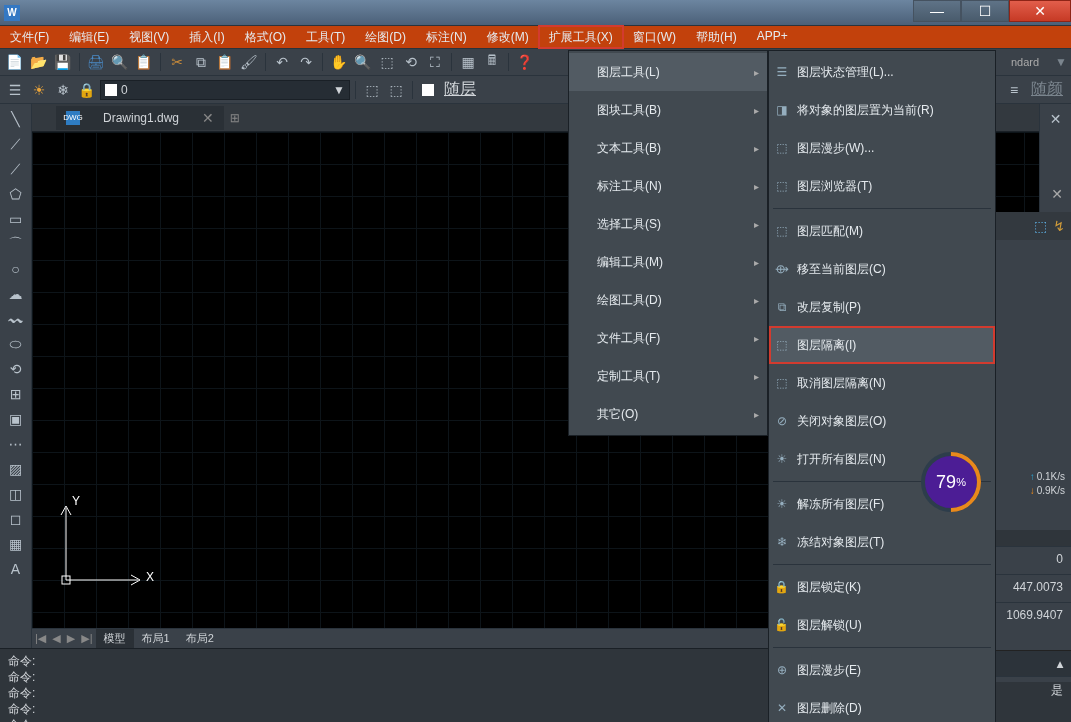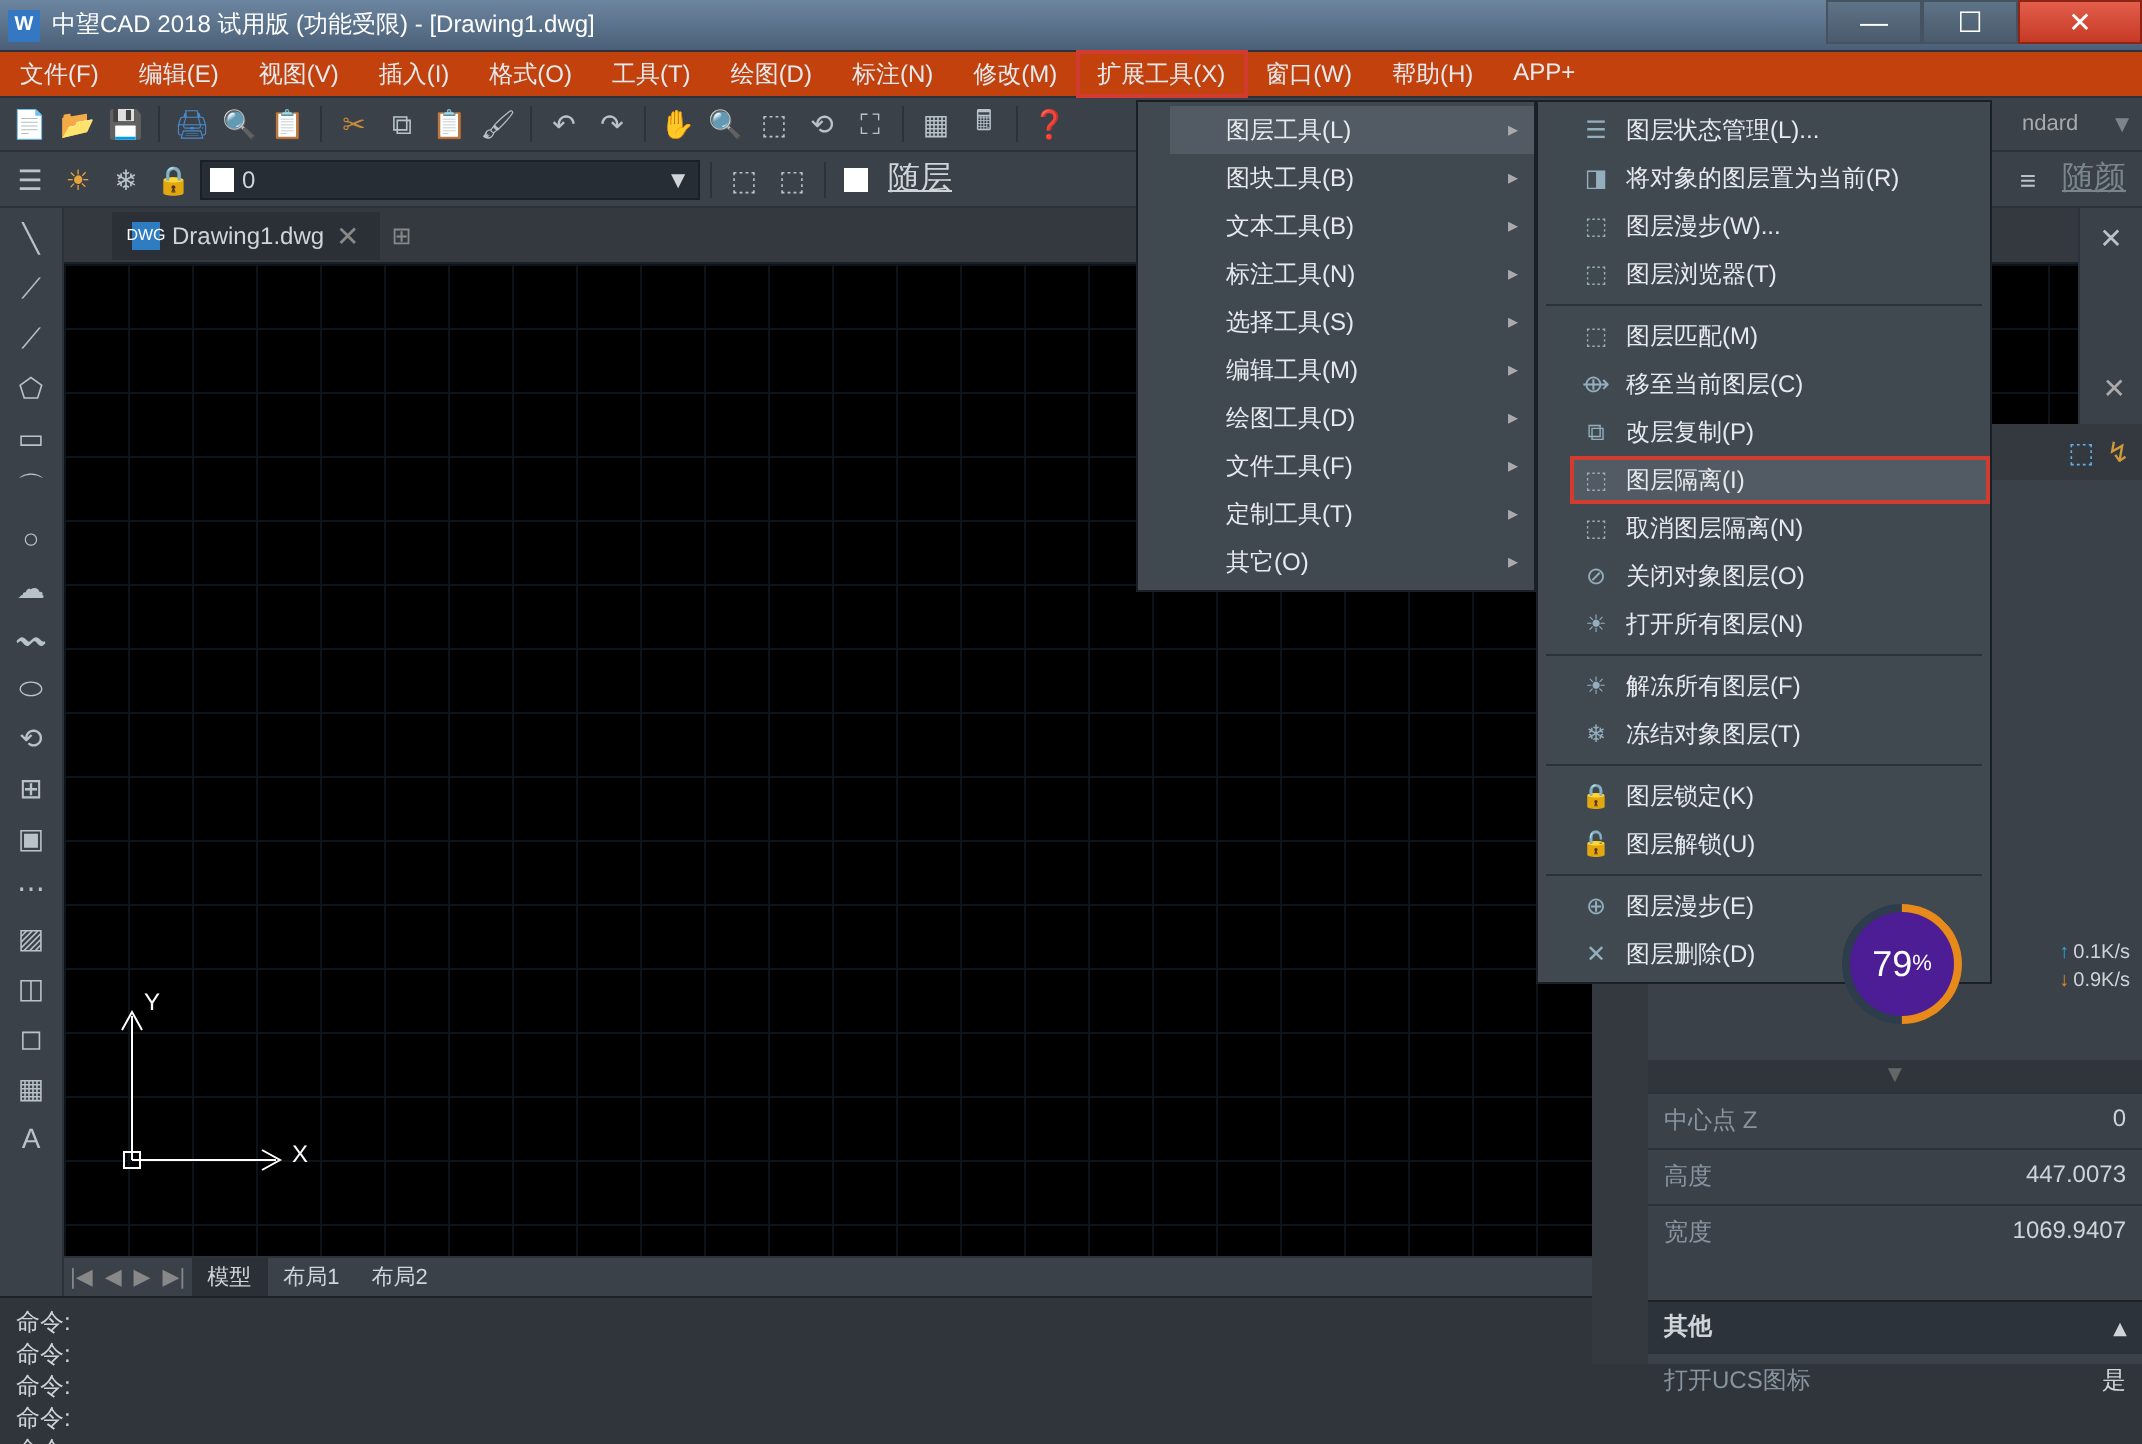--- a/index.html
+++ b/index.html
@@ -32,21 +32,21 @@
   .std-drop { background:#3a4149; border:none; font-size:11px; color:#aaa; padding:2px 14px 2px 4px; }
   
   
   .main { display:flex; height: 544px; position:relative; }
   .lefttoolbar { width:32px; background:#3a4149; border-right:1px solid #2a333c; display:flex; flex-direction:column; align-items:center; padding-top:4px; gap:3px; }
   .lticon { width:22px; height:22px; display:flex; align-items:center; justify-content:center; color:#b8c2cb; font-size:14px;}
   
   .canvas-area { flex:1; display:flex; flex-direction:column; }
   .doctab { height:28px; background:#33393f; display:flex; align-items:center; border-bottom:1px solid #1a2026; }
   .doctab .gap { width:24px; }
-  .doctab .tab { background:#2a3036; padding:4px 10px; display:flex; align-items:center; gap:6px; height:24px; font-size:12px;}
+  .doctab .tab { background:#2a3036; padding:4px 10px; display:flex; align-items:center; gap:23px; height:24px; font-size:12px;}
   .doctab .tabicon { width:14px; height:14px; background:#2e7cc2; color:#fff; font-size:8px; display:flex; align-items:center; justify-content:center;}
   .doctab .close { color:#888; font-size:14px; }
   
   .viewport { flex:1; background:#000; position:relative; overflow:hidden; }
   .grid { position:absolute; inset:0; background-image: 
     linear-gradient(#1a2933 1px, transparent 1px),
     linear-gradient(90deg, #1a2933 1px, transparent 1px);
     background-size: 32px 32px; opacity:0.5;}
   .ucs { position:absolute; left:24px; bottom:38px; color:#fff; font-size:12px; }
   .ucs svg { display:block; }
@@ -56,21 +56,21 @@
   .layouttabs .ltab.active { background:#2a3036; }
   
   .righttoolbar { width:32px; background:#3a4149; border-left:1px solid #2a333c; display:flex; flex-direction:column; align-items:center; padding-top:4px; gap:3px; }
   
   
   .cmdtext { height:106px; background:#2f353b; border-top:1px solid #1a2026; padding:4px 8px; color:#d0d4d8; font-size:12px; line-height:16px; overflow:hidden; font-family:"SimSun",monospace;}
   
   
   .submenu1 { position:absolute; left:568px; top:50px; width:200px; background:#414950; border:1px solid #1a2026; z-index:100; padding:2px 0;}
   .submenu2 { position:absolute; left:768px; top:50px; width:228px; background:#414950; border:1px solid #1a2026; z-index:100; padding:2px 0;}
-  .mitem { height:24px; display:flex; align-items:center; padding:0 8px 0 28px; font-size:12px; color:#e5eaee; position:relative;margin-left:16px; }
+  .mitem { height:38px; display:flex; align-items:center; padding:0 8px 0 28px; font-size:12px; color:#e5eaee; position:relative; }
   .mitem.sel { background:#525b63; }
   .mitem.hl { outline:2px solid #d23b2f; outline-offset:-2px;}
   .mitem .arrow { margin-left:auto; font-size:10px; color:#aaa; }
   .msep { height:1px; background:#2a333c; margin:3px 4px;}
   .mitem .micn { position:absolute; left:5px; width:16px; height:16px; color:#95aebe; font-size:12px; display:flex; align-items:center; justify-content:center;}
   
   
   .proppanel { position:absolute; right:0; top:108px; width:248px; height:470px; background:#3a4149; border-left:1px solid #222; z-index:5; }
   .prophead { height:28px; background:#33393f; display:flex; align-items:center; padding:0 6px; justify-content:flex-end; gap:6px; font-size:14px; color:#cf9b3a;}
   .prophead .xicon { color:#aaa; font-size:14px;}
@@ -93,21 +93,20 @@
   .crosshair::after { content:''; position:absolute; top:50%; left:-4px; right:-4px; height:1px; background:#fff;}
   .crosshair .box {position:absolute; left:3px; top:3px; width:8px; height:8px; border:1px solid #fff;}
 
   .dimmed { color:#7b858e; }
 </style>
 </head>
 <body>
 
 <div class="titlebar">
   <div class="icon">W</div>
-  <div class="title">中望CAD 2018 试用版 (功能受限) - [Drawing1.dwg]</div>
   <div class="wincontrols">
     <div class="winbtn">—</div>
     <div class="winbtn">☐</div>
     <div class="winbtn close">✕</div>
   </div>
 </div>
 
 <div class="menubar">
   <div class="menuitem">文件(F)</div>
   <div class="menuitem">编辑(E)</div>

